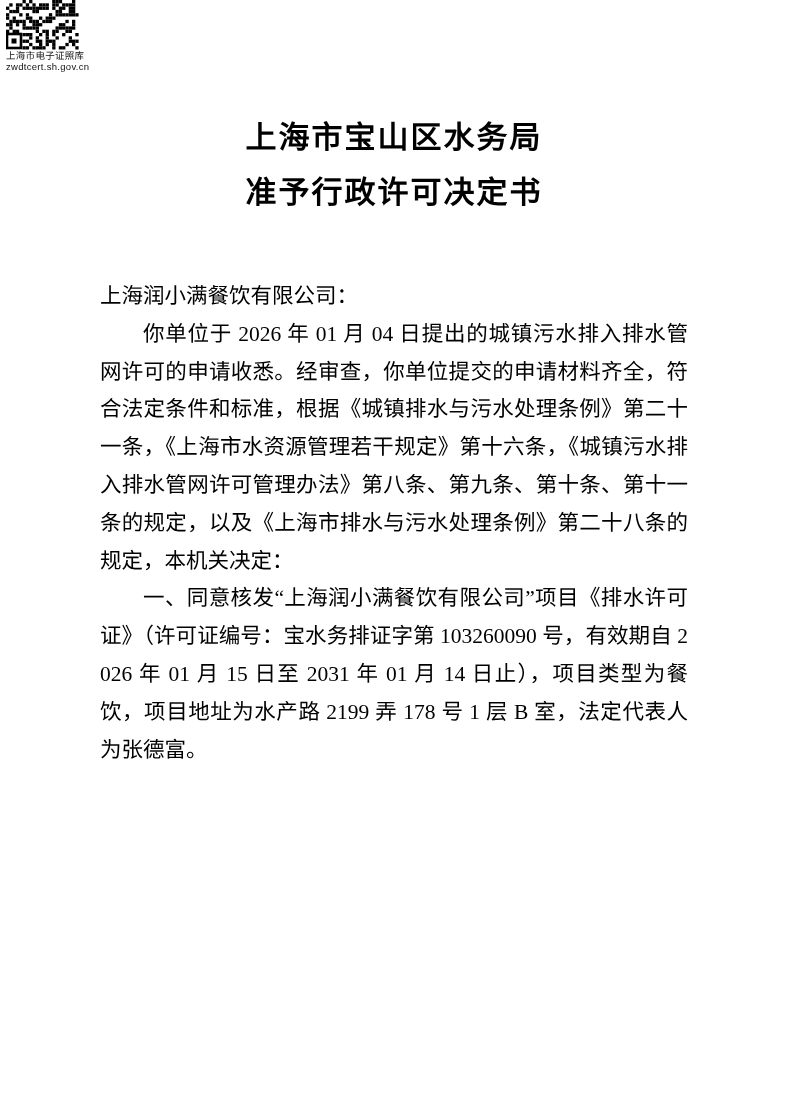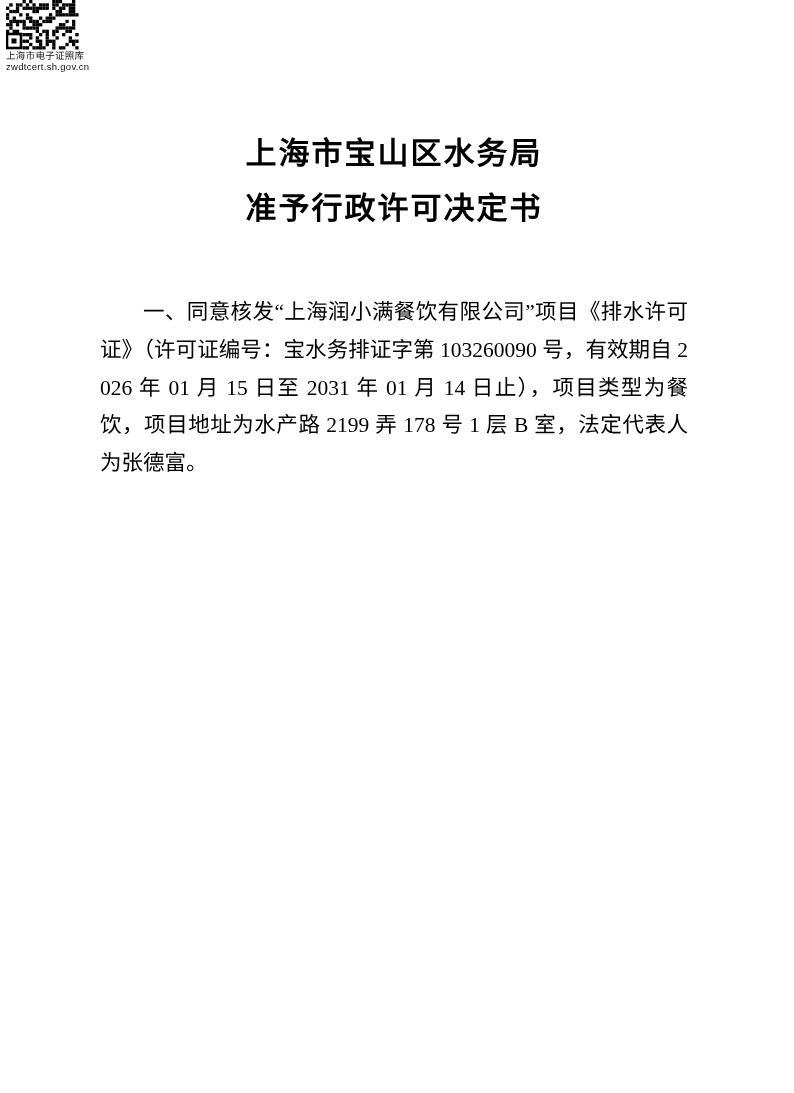--- a/index.html
+++ b/index.html
@@ -31,21 +31,20 @@
     line-height: 11px;
     color: #111111;
     letter-spacing: 0.3px;
     white-space: nowrap;
   }
   
   .doc-col {
     position: absolute;
     left: 100px;
     width: 588px;
-    margin-top: 16px;
   }
   .title-line {
     font-size: 31px;
     font-weight: bold;
     text-align: center;
     letter-spacing: 2px;
     line-height: 40px;
     white-space: nowrap;
   }
   #title1 { top: 118px; }
@@ -226,16 +225,18 @@
     <div class="qr-label">上海市电子证照库</div>
     <div class="qr-label">zwdtcert.sh.gov.cn</div>
   </div>
 
   <div class="doc-col title-line" id="title1" style="position:absolute;">上海市宝山区水务局</div>
 
   <div class="doc-col title-line" id="title2" style="position:absolute;">准予行政许可决定书</div>
 
 
   <div class="doc-col body-text" style="position:absolute;">
+    <p>上海润小满餐饮有限公司：</p>
+    <p class="indent">你单位于 2026 年 01 月 04 日提出的城镇污水排入排水管网许可的申请收悉。经审查，你单位提交的申请材料齐全，符合法定条件和标准，根据《城镇排水与污水处理条例》第二十一条，《上海市水资源管理若干规定》第十六条，《城镇污水排入排水管网许可管理办法》第八条、第九条、第十条、第十一条的规定，以及《上海市排水与污水处理条例》第二十八条的规定，本机关决定：</p>
     <p class="indent">一、同意核发“上海润小满餐饮有限公司”项目《排水许可证》（许可证编号：宝水务排证字第 103260090 号，有效期自 2026 年 01 月 15 日至 2031 年 01 月 14 日止），项目类型为餐饮，项目地址为水产路 2199 弄 178 号 1 层 B 室，法定代表人为张德富。</p>
   </div>
 
 </div>
 
 </body></html>

